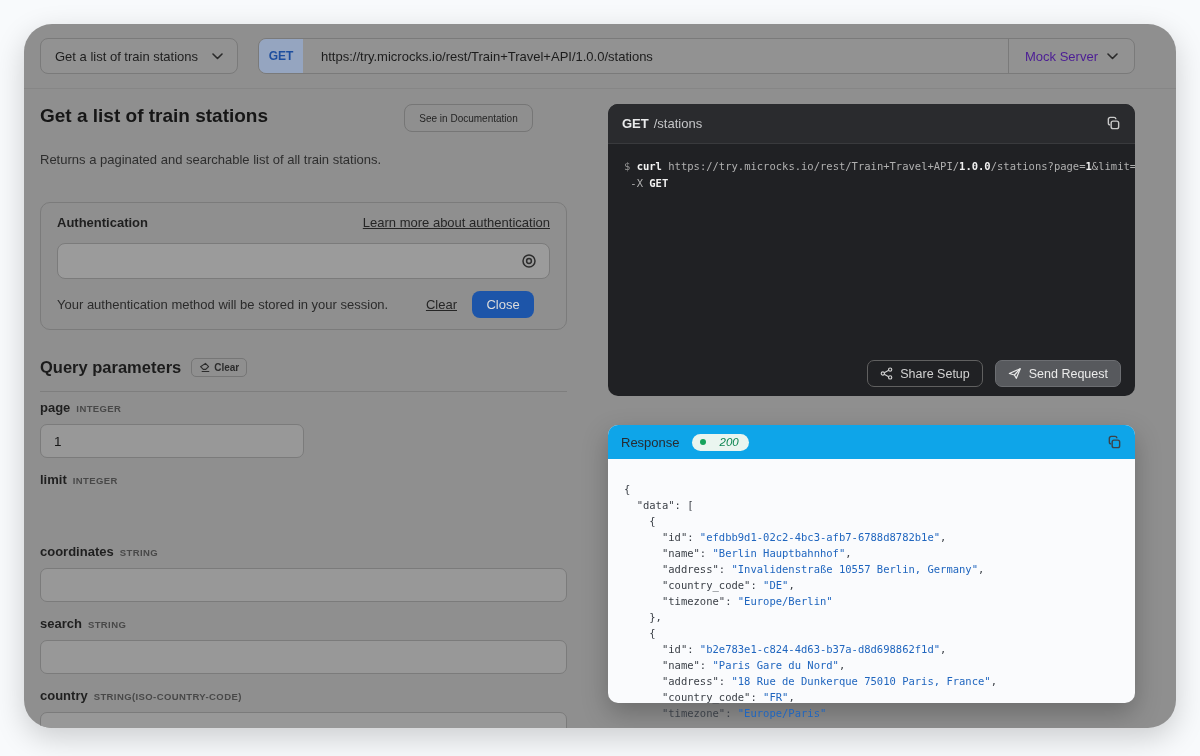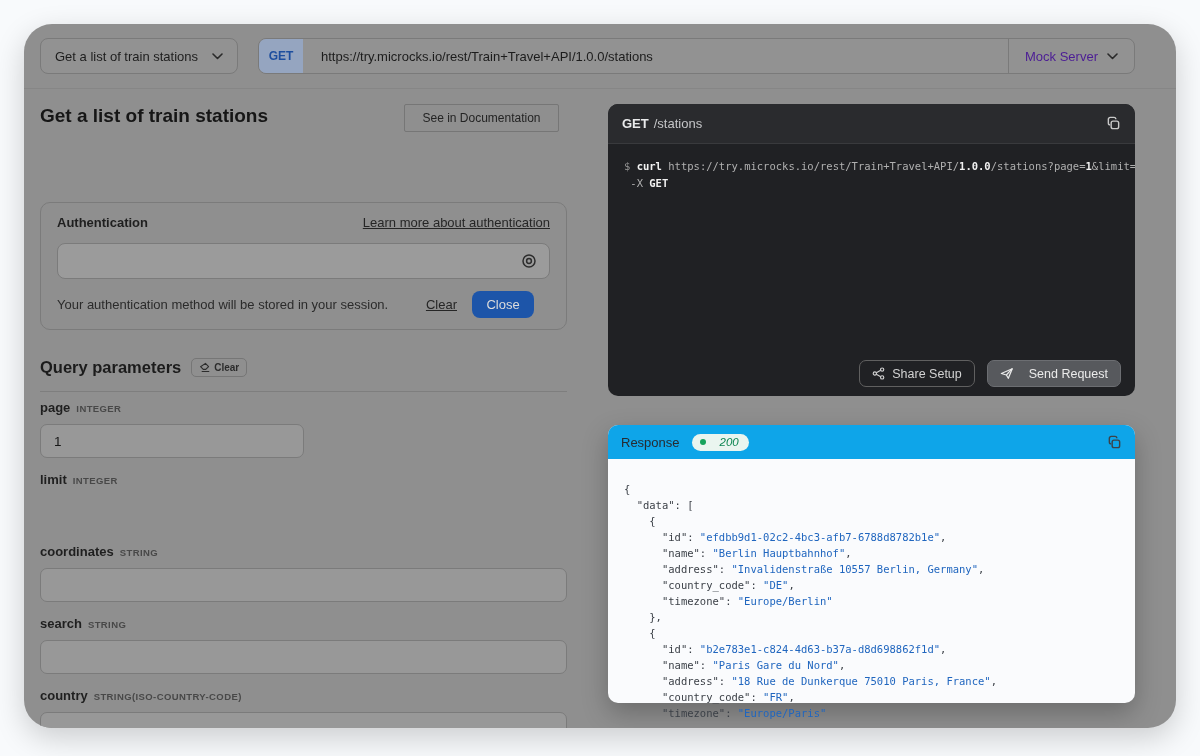--- a/index.html
+++ b/index.html
@@ -20,22 +20,22 @@
   .method-chip { width:44px; align-self:stretch; border-radius:7px 0 0 7px; background:#95a5c0;
                  color:#1d4e9e; font-weight:700; font-size:12px; display:flex;
                  align-items:center; justify-content:center; }
   .url-text { flex:1; font-size:13px; color:#1c1c1c; padding-left:18px; white-space:nowrap; overflow:hidden; }
   .server-select { align-self:stretch; border-left:1px solid #7a7a7a; display:flex; align-items:center;
                    gap:9px; padding:0 16px; font-size:13px; color:#4c1d95; cursor:pointer; }
   .topbar-divider { left:0; top:64px; width:1152px; height:1px; background:#868686; }
 
   
   .page-title { left:16px; top:81px; font-size:19px; font-weight:600; color:#161616; }
-  .doc-btn { left:380px; top:80px; width:155px; height:28px; border:1px solid #767676; border-radius:2px;
-             background:transparent; font-size:12px; color:#242424; display:flex; align-items:center;
+  .doc-btn { left:380px; top:80px; width:129px; height:28px; border:1px solid #767676; border-radius:8px;
+             background:transparent; font-size:10px; color:#242424; display:flex; align-items:center;
              justify-content:center; cursor:pointer; font-family:inherit; }
   .desc { left:16px; top:128px; font-size:13px; color:#2e2e2e; }
 
   .auth-card { left:16px; top:178px; width:527px; height:128px; border:1px solid #7b7b7b; border-radius:10px; }
   .auth-card > * { position:absolute; }
   .auth-header { left:16px; right:16px; top:12px; display:flex; justify-content:space-between; align-items:center;gap:28px; }
   .auth-title { font-size:13px; font-weight:700; color:#1f1f1f; }
   .auth-link { font-size:13px; color:#262626; text-decoration:underline; cursor:pointer; }
   .auth-input-wrap { left:16px; right:16px; top:40px; height:36px; border:1px solid #7b7b7b;
                      border-radius:8px; background:#9b9b9b; display:flex; align-items:center; }
@@ -72,21 +72,21 @@
   .req-path { font-size:13px; color:#c4c5c7; margin-left:5px; }
   .copy-btn { margin-left:auto; background:transparent; border:none; color:#c9c9c9; cursor:pointer; display:flex; }
   .curl-pre { padding:14px 16px 0; overflow:hidden; white-space:pre;
               font-family:"DejaVu Sans Mono", monospace; font-size:10.5px; line-height:17px; }
   .c-dim { color:#909090; } .c-plain { color:#b0b0b0; } .c-bold { color:#f1f1f1; font-weight:700; }
   .request-actions { position:absolute; right:14px; bottom:9px; display:flex; gap:12px; }
   .share-btn { height:27px; padding:0 12px; border:1px solid #606060; border-radius:7px; background:transparent;
                color:#d2d2d2; font-size:12.5px; display:flex; align-items:center; gap:7px; cursor:pointer;
                font-family:inherit; }
   .send-btn { height:27px; padding:0 12px; border:1px solid #6c6e72; border-radius:7px; background:#57595d;
-              color:#ebebeb; font-size:12.5px; display:flex; align-items:center; gap:15px; cursor:pointer;
+              color:#ebebeb; font-size:12.5px; display:flex; align-items:center; gap:7px; cursor:pointer;
               font-family:inherit; }
 
   
   .response-card { left:584px; top:401px; width:527px; height:278px; background:#fafbfd; border-radius:10px;
                    box-shadow:0 10px 26px rgba(0,0,0,.25); }
   .response-header { height:34px; background:#0ea5e9; border-radius:10px 10px 0 0; display:flex;
                      align-items:center; padding:0 13px; gap:12px; }
   .response-title { font-size:13px; color:#272b31; }
   .status-badge { display:flex; align-items:center; gap:14px; background:#eaf5ef; border-radius:999px;
                   padding:2.5px 10px 2.5px 8px;font-style:italic; }
@@ -121,20 +121,21 @@
         <svg class="icon-svg" width="11" height="7" viewBox="0 0 11 7">
             <polyline points="1,1 5.5,5.5 10,1" fill="none" stroke="#2a2a2a" stroke-width="1.6" stroke-linecap="round" stroke-linejoin="round"></polyline>
           </svg>
       </span>
     </span>
   </div>
   <div class="topbar-divider"></div>
 
   <h1 class="page-title">Get a list of train stations</h1>
   <button class="doc-btn">See in Documentation</button>
+  <p class="desc">Returns a paginated and searchable list of all train stations.</p>
 
   <div class="auth-card">
     <div class="auth-header">
       <span class="auth-title">Authentication</span>
       <span class="auth-link">Learn more about authentication</span>
     </div>
     <div class="auth-input-wrap">
       <input class="auth-input" type="text" value="" style="">
       <button class="reveal-btn">
         <span>

